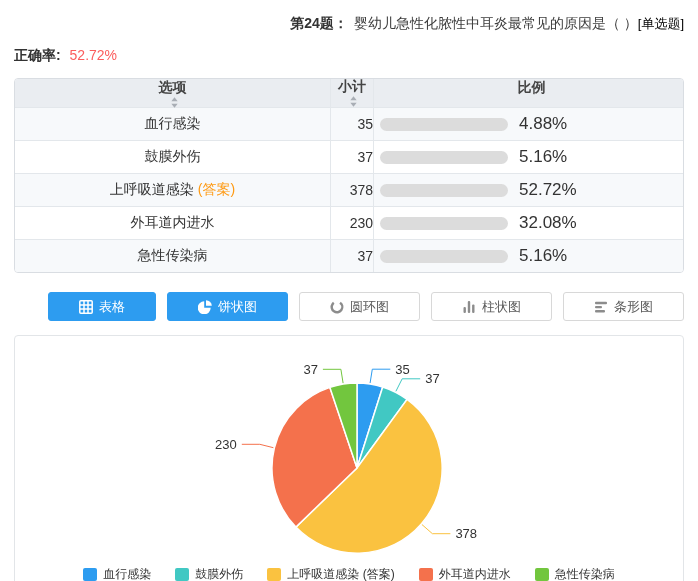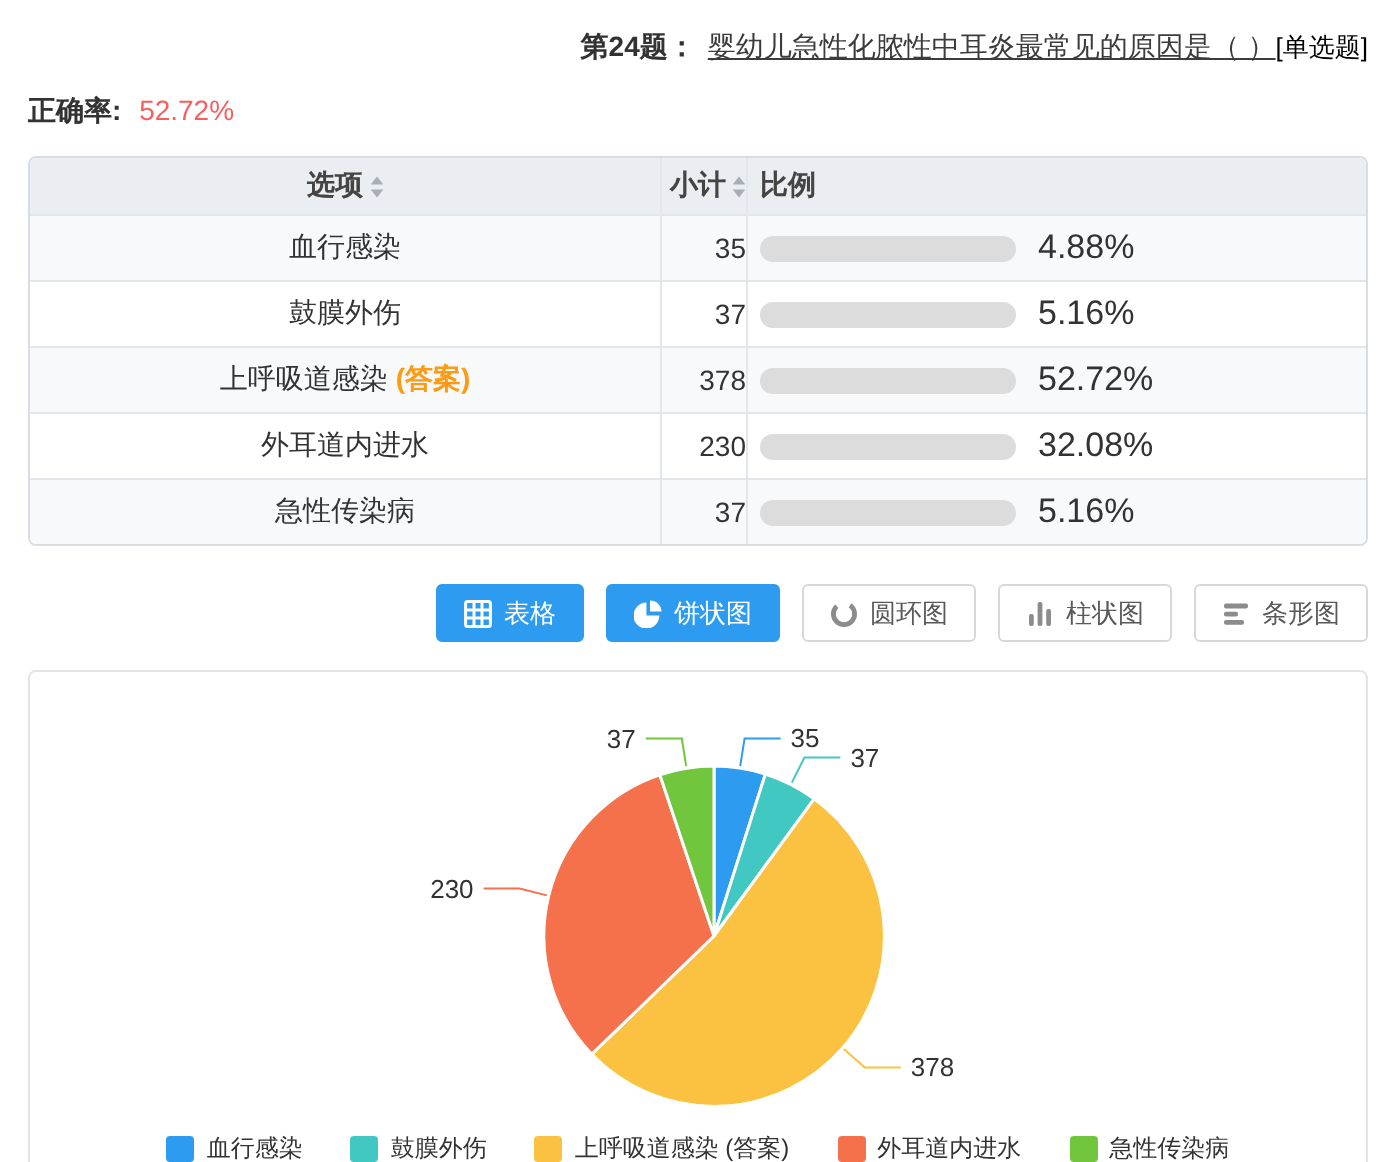--- a/index.html
+++ b/index.html
@@ -3,48 +3,48 @@
 <meta charset="utf-8">
 <style>
   * { box-sizing: border-box; margin: 0; padding: 0; }
   html,body { width: 698px; height: 581px; overflow: hidden; background: #fff;
     font-family: "Liberation Sans", "DejaVu Sans", sans-serif; color: #333; }
   .page { padding: 0 14px; }
 
   
   .title-row { padding-top: 15px; font-size: 14px; display: flex; align-items: baseline; justify-content: flex-end; }
   .q-num { font-weight: bold; color: #333; }
-  .q-text { margin-left: 6px; color: #3c3c3c; text-decoration: underline; }
+  .q-text { margin-left: 6px; color: #3c3c3c; }
   .q-tag { color: #000000; font-size: 13px; }
   .accuracy-row { margin-top: 14px; font-size: 14px; }
   .acc-label { font-weight: bold; color: #333; }
   .acc-value { color: #fb5d5d; margin-left: 5px; }
 
   
   .result-table { margin-top: 13px; border: 1px solid #d9dde2; border-radius: 4px; overflow: hidden; }
   .tr { display: flex; align-items: stretch; border-top: 1px solid #e3e7eb; }
   .tr:first-child { border-top: none; }
   .th-row { background: #eaedf1; }
-  .th-row .cell { height: 28px; font-weight: bold; color: #444; }
+  .th-row .cell { height: 28px; font-weight: bold; color: #444; flex-direction: column; }
   .body-row .cell { height: 32px; }
   .body-row:nth-child(even) { background: #f7f9fb; }
   .cell { display: flex; align-items: center; font-size: 14px; }
   .col-option { width: 316px; justify-content: center; border-right: 1px solid #e3e7eb; }
   .col-count  { width: 43px;  justify-content: flex-end; border-right: 1px solid #e3e7eb; }
   .col-ratio  { flex: 1; justify-content: flex-start; padding-left: 6px; }
-  .answer-tag { color: #fe9a13; margin-left: 4px; font-weight: bold; }
+  .answer-tag { color: #fe9a13; margin-left: 4px; }
   .sort-icon { margin-left: 3px; display: inline-flex; flex-direction: column; line-height: 0; }
   .sort-icon svg { display: block; }
   .bar-track { width: 128px; height: 13px; background: #dcdcdc; border-radius: 7px; overflow: hidden; }
   .bar-fill { height: 100%; background: #2d9cf0; border-radius: 7px; width: 0; }
   .pct-text { margin-left: 11px; font-size: 17px; color: #333; }
 
   
   .toolbar { margin-top: 19px; display: flex; justify-content: flex-end; gap: 11px; }
-  .vbtn { display: flex; align-items: center; gap: 6px; height: 29px; padding: 0 13px;
+  .vbtn { display: flex; align-items: center; gap: 6px; height: 29px; padding: 0 30px;
     font-size: 13px; border-radius: 3px; background: #fff; border: 1px solid #d8d8d8;
     color: #595959; cursor: pointer; }
   .vbtn .ic { display: inline-flex; color: #8c8c8c; }
   .vbtn.active { background: #2d9cf0; border-color: #2d9cf0; color: #fff; }
   .vbtn.active .ic { color: #fff; }
 
   
   .chart-panel { margin-top: 14px; border: 1px solid #e2e5e8; border-radius: 4px;
     height: 300px; padding-top: 1px; }
   .chart-svg { display: block; width: 668px; height: 222px; }

